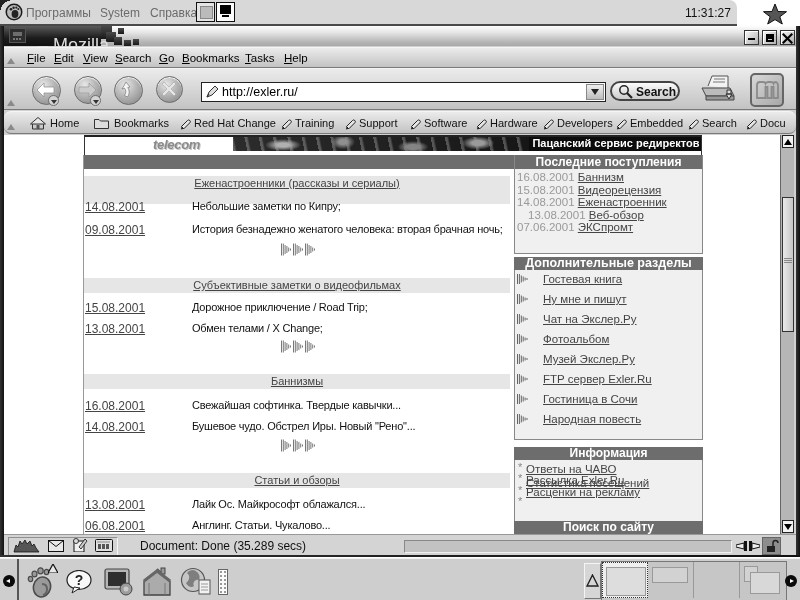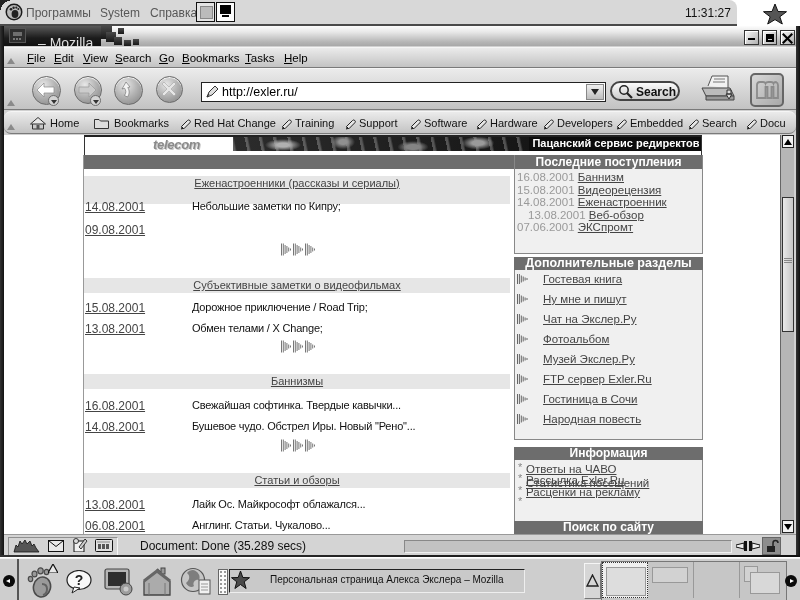--- a/index.html
+++ b/index.html
@@ -6,30 +6,30 @@
 body{width:800px;height:600px;overflow:hidden;background:#fff;
   font-family:"Liberation Sans",sans-serif;}
 #screen{position:relative;width:800px;height:600px;background:#fff;overflow:hidden;filter:grayscale(1);}
 .abs{position:absolute;}
 a{text-decoration:underline;}
 
 #toppanel{left:0;top:0;width:737px;height:24px;background:#d8d8d8;
   border-bottom:2px solid #4a4a4a;border-radius:0 8px 0 0;}
 #tl-corner{left:0;top:0;width:10px;height:10px;background:
   radial-gradient(circle at 10px 10px, transparent 9px, #222 9px);}
-.pmenu{position:absolute;top:6px;font-size:12px;color:#0369a1;}
+.pmenu{position:absolute;top:6px;font-size:12px;color:#4d7c0f;}
 #clock{position:absolute;top:6px;left:685px;font-size:12px;color:#111;}
 
 #mwin{left:0;top:26px;width:800px;height:531px;background:#d0d0d0;}
 #titlebar{left:0;top:0;width:800px;height:20px;
   background:linear-gradient(#fdfdfd 0%,#e8e8e8 30%,#b5b5b5 80%,#a8a8a8 100%);}
 #tb-dark{left:0;top:0;width:101px;height:20px;
   background:linear-gradient(#5a5a5a,#1c1c1c 60%,#111);}
 .blk{position:absolute;background:linear-gradient(#4a4a4a,#181818);}
-#title-txt{left:38px;top:9px;font-size:14px;color:#ddd;}
+#title-txt{left:38px;top:9px;font-size:18px;color:#ddd;}
 .wbtn{position:absolute;top:4px;width:13px;height:13px;background:linear-gradient(135deg,#f8f8f8,#b0b0b0);
   border:1px solid #333;box-shadow:inset 1px 1px 0 #fff; text-align:center;}
 
 .tbar{left:4px;width:792px;background:linear-gradient(#ebebeb,#c3c3c3);border-top:1px solid #f5f5f5;border-bottom:1px solid #7a7a7a;box-sizing:border-box;}
 .grippy{position:absolute;left:1px;top:1px;bottom:1px;width:12px;}
 .grip-tri{position:absolute;left:2px;width:0;height:0;border-left:4px solid transparent;
   border-right:4px solid transparent;border-bottom:6px solid #8a8a8a;}
 #menubar{top:21px;height:21px;}
 .mitem{position:absolute;top:4px;font-size:11.5px;color:#000;}
 #navbar{top:42px;height:42px;}
@@ -305,20 +305,21 @@
 
       <div class="hdr" style="left:79px;top:20px;width:620px;height:14px"></div>
       <div class="hdr" style="left:510px;top:20px;width:189px;height:14px;line-height:14px">Последние поступления</div>
 
       <div class="abs" style="left:79px;top:20px;width:1px;height:379px;background:#999"></div>
 
       <div class="band" style="left:80px;top:41px;width:426px;height:28px;line-height:15px"><a href="#a">Еженастроенники (рассказы и сериалы)</a></div>
       <div class="dt" style="left:81px;top:65px">14.08.2001</div>
       <div class="itm" style="left:188px;top:65px">Небольшие заметки по Кипру;</div>
       <div class="dt" style="left:81px;top:88px">09.08.2001</div>
+      <div class="itm" style="left:188px;top:88px">История безнадежно женатого человека: вторая брачная ночь;</div>
       <svg class="abs divider" width="34" height="13" style="left:277px;top:108px" viewBox="0 0 34 13">
           <rect x="0" y="0.5" width="1" height="12" fill="#777"></rect>
           <rect x="1.8" y="0.5" width="1" height="12" fill="#777"></rect>
           <rect x="3.6" y="2" width="1" height="9" fill="#777"></rect>
           <rect x="5.4" y="3" width="1" height="7" fill="#777"></rect>
           <rect x="7.2" y="4.5" width="1" height="4" fill="#777"></rect>
           <rect x="9" y="5.5" width="1" height="2" fill="#777"></rect>
           <rect x="12" y="0.5" width="1" height="12" fill="#777"></rect>
           <rect x="13.8" y="0.5" width="1" height="12" fill="#777"></rect>
           <rect x="15.600000000000001" y="2" width="1" height="9" fill="#777"></rect>
@@ -592,26 +593,20 @@
       <path d="M7 6 C11 9 9 14 6 16 C8 20 12 21 14 19 C12 15 16 12 19 13 C21 9 18 4 13 3 C11 3 8 4 7 6 Z" fill="#7e7e7e"></path>
       <rect x="19" y="13" width="11" height="14" fill="#f2f2f2" stroke="#555" stroke-width="1"></rect>
       <line x1="21" y1="17" x2="28" y2="17" stroke="#999"></line>
       <line x1="21" y1="20" x2="28" y2="20" stroke="#999"></line>
       <line x1="21" y1="23" x2="28" y2="23" stroke="#999"></line>
     </svg>
 
     <div class="abs" style="left:218px;top:10px;width:8px;height:24px;background:
       repeating-radial-gradient(circle at 2px 2px,#999 0 0.8px,#fafafa 1px 4px);border:1px solid #666;background-size:4px 4px"></div>
 
-    <div class="abs" id="taskbtn">
-      <svg width="19" height="20" style="position:absolute;left:1px;top:1px" viewBox="0 0 19 20">
-        <path d="M9.5 0 L11.8 6.5 L18.5 6.7 L13.2 10.8 L15.1 17.5 L9.5 13.5 L3.9 17.5 L5.8 10.8 L0.5 6.7 L7.2 6.5 Z" fill="#4a4a4a" stroke="#111"></path>
-      </svg>
-      <div id="tasktxt">Персональная страница Алекса Экслера – Mozilla</div>
-    </div>
 
     <div class="abs" style="left:584px;top:4px;width:15px;height:34px;background:#d6d6d6;border:1px solid #777;border-top-color:#f5f5f5;border-left-color:#f5f5f5">
       <svg width="13" height="13" style="margin:10px 0 0 1px" viewBox="0 0 13 13">
         <path d="M6.5 1 L12 12 L1 12 Z" fill="none" stroke="#222" stroke-width="1.4"></path>
       </svg>
     </div>
 
     <div class="abs" id="pager">
       <div class="pcell" style="left:0;width:46px;background:#efefef;border:1px dotted #333">
         <div class="abs" style="left:3px;top:4px;width:38px;height:27px;background:#ddd;border:1px solid #999"></div>

